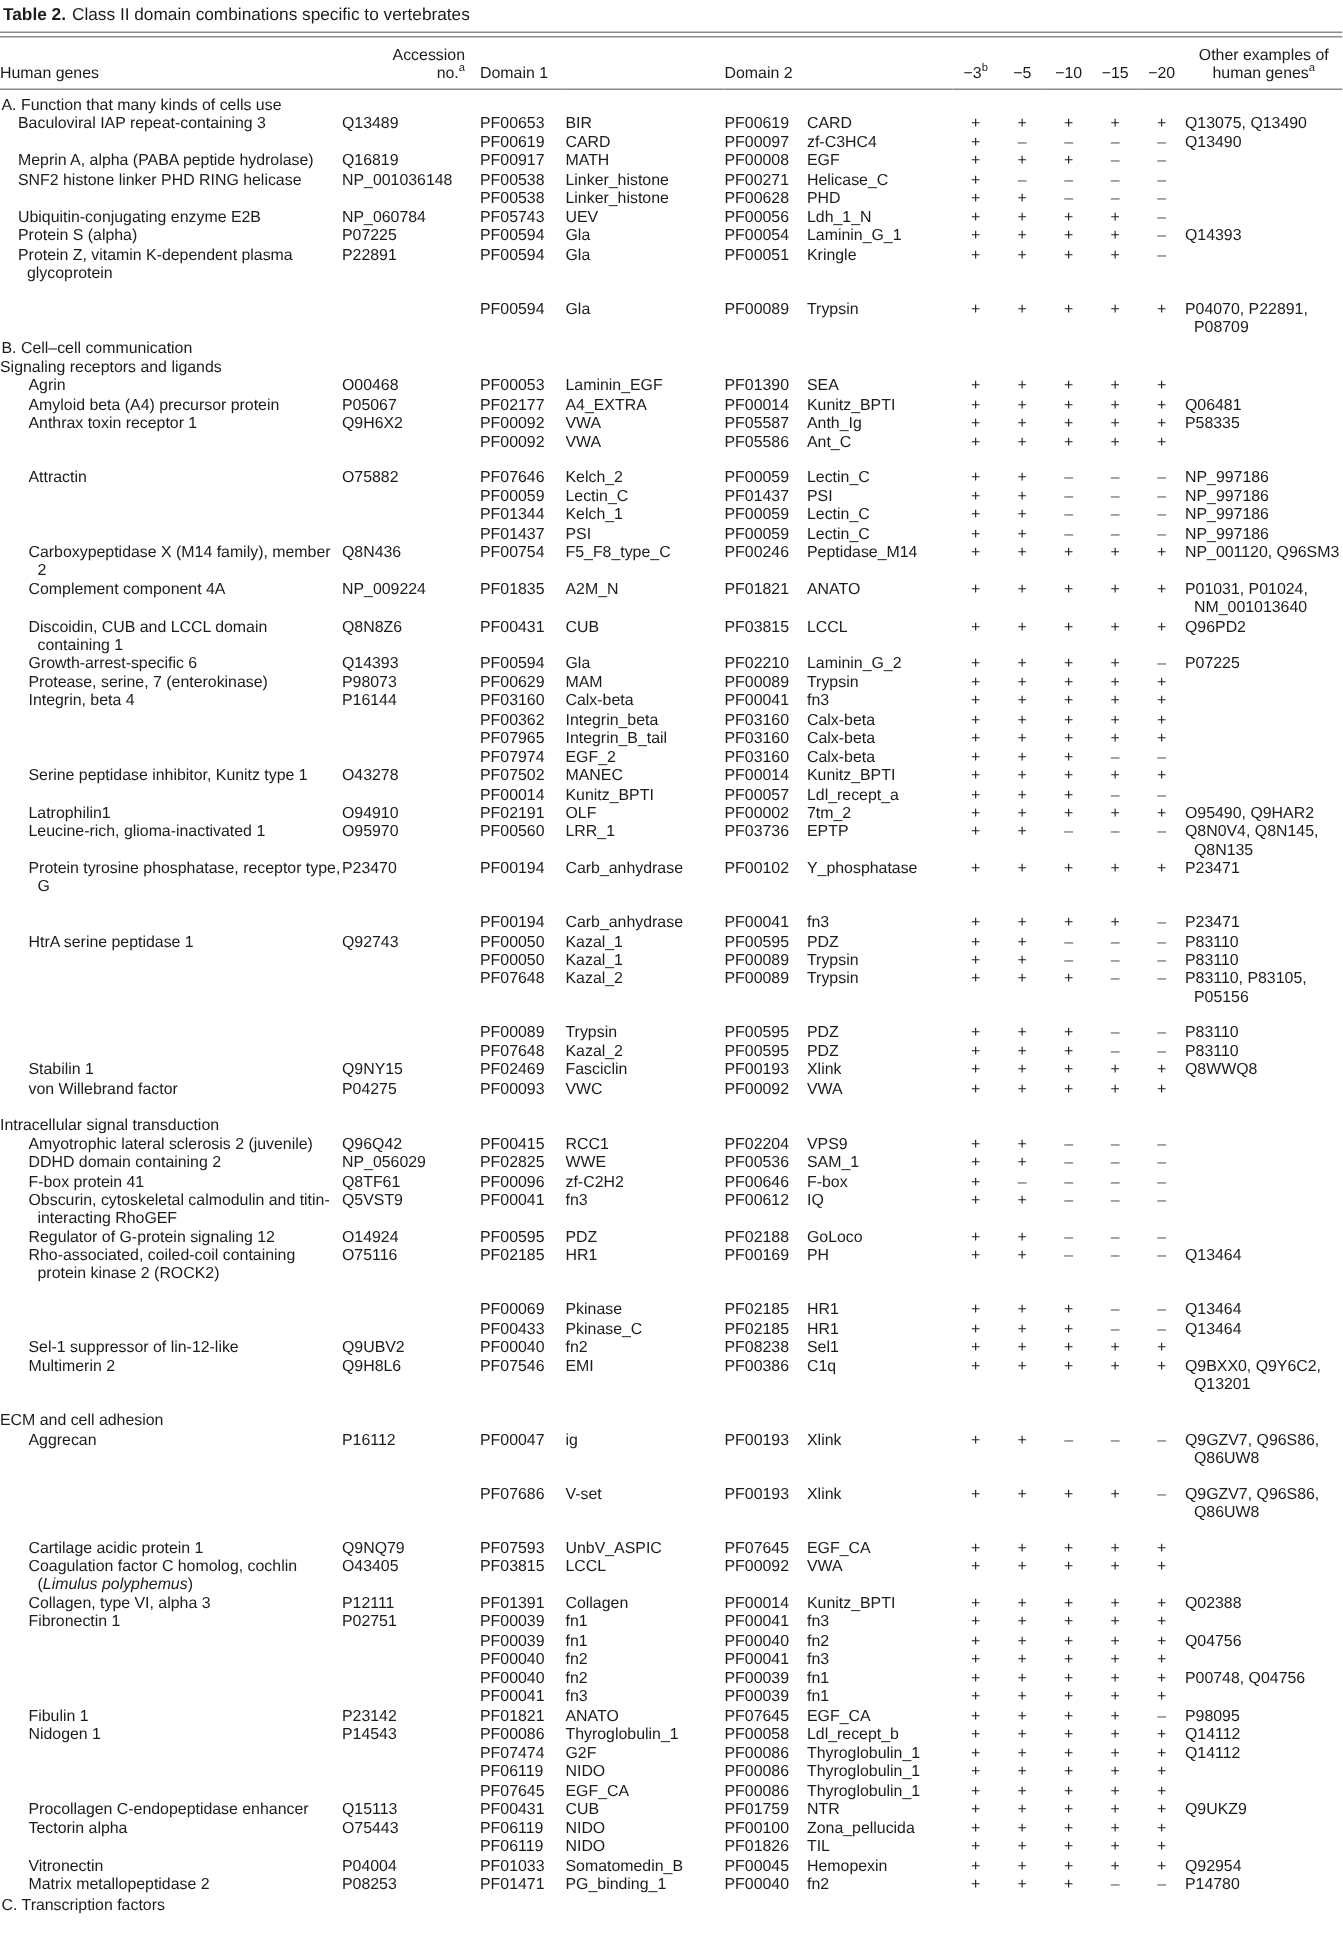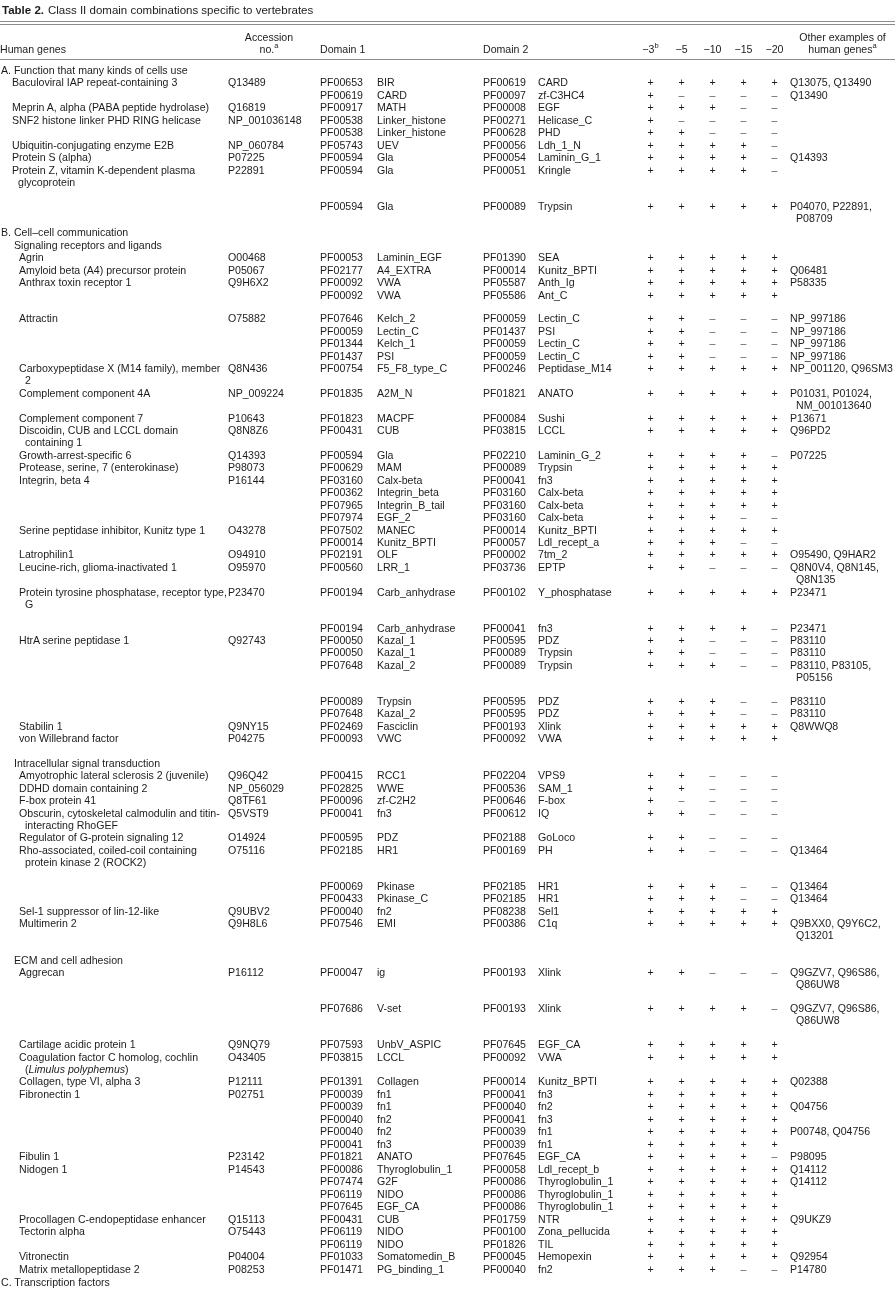--- a/index.html
+++ b/index.html
@@ -21,33 +21,33 @@
   col.c-d2c   { width:55px; }
   col.c-d2n   { width:97px; }
   col.c-mark  { width:31px; }
   col.c-ex    { width:105px; }
   thead th {
     font-weight:normal; font-size:10.6px; line-height:11.5px;
     vertical-align:bottom; text-align:left;
     padding:7px 0 4px 0;
     border-bottom:1px solid #8c8c8c;
   }
-  th.th-acc { text-align:center; padding-right:10px; }
+  th.th-acc { text-align:right; padding-right:10px; }
   th.th-mark { text-align:center;margin-left:37px; }
   th.th-ex { text-align:center; }
   sup { font-size:7.5px; vertical-align:super; line-height:0; }
   td { vertical-align:top; padding:0; }
   tbody td { padding-top:0.4px; }
   td.g { padding-left:25px; text-indent:-6px; }
   tr.lvl1 td.g { padding-left:18px; }
   td.ex { padding-left:6px; text-indent:-6px; }
   td.mark { text-align:center; }
   td.mark span.minus { color:#5a5a5a; }
   td.sec { padding-left:1px; padding-top:1.5px; }
-  td.sub { padding-left:14px; padding-top:1px; }
+  td.sub { padding-left:0; padding-top:1px; }
   td.gapcell { height:11px; }
   tr.first-after-head td { padding-top:4px; }
   td.g i { font-style:italic; }
 </style>
 </head>
 <body>
 
 <div class="page">
 
   <div class="title"><b>Table 2.</b><span>Class II domain combinations specific to vertebrates</span></div>
@@ -367,34 +367,20 @@
           <td class="dc">PF01821</td>
           <td class="dn">ANATO</td>
           <td class="mark"><span>+</span></td>
           <td class="mark"><span>+</span></td>
           <td class="mark"><span>+</span></td>
           <td class="mark"><span>+</span></td>
           <td class="mark"><span>+</span></td>
           <td class="ex">P01031, P01024, NM_001013640</td>
         </tr>
         <tr>
-          <td class="g">Complement component 7</td>
-          <td class="acc">P10643</td>
-          <td class="dc">PF01823</td>
-          <td class="dn">MACPF</td>
-          <td class="dc">PF00084</td>
-          <td class="dn">Sushi</td>
-          <td class="mark"><span>+</span></td>
-          <td class="mark"><span>+</span></td>
-          <td class="mark"><span>+</span></td>
-          <td class="mark"><span>+</span></td>
-          <td class="mark"><span>+</span></td>
-          <td class="ex">P13671</td>
-        </tr>
-        <tr>
           <td class="g">Discoidin, CUB and LCCL domain containing 1</td>
           <td class="acc">Q8N8Z6</td>
           <td class="dc">PF00431</td>
           <td class="dn">CUB</td>
           <td class="dc">PF03815</td>
           <td class="dn">LCCL</td>
           <td class="mark"><span>+</span></td>
           <td class="mark"><span>+</span></td>
           <td class="mark"><span>+</span></td>
           <td class="mark"><span>+</span></td>

